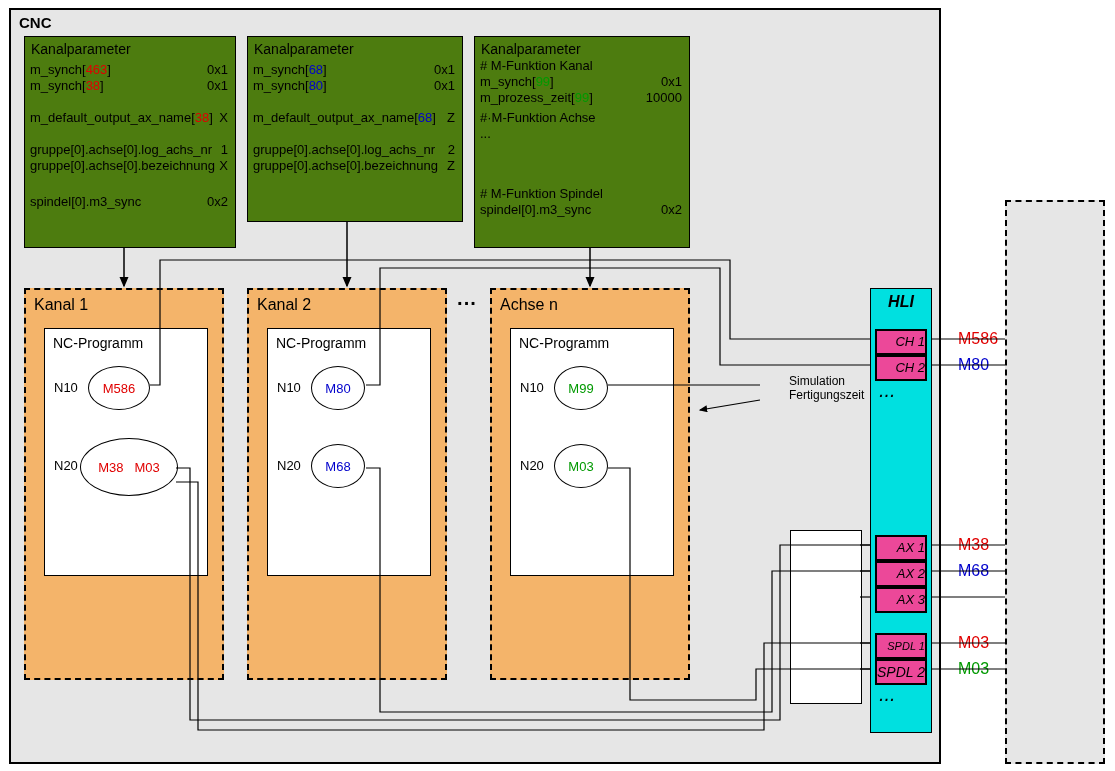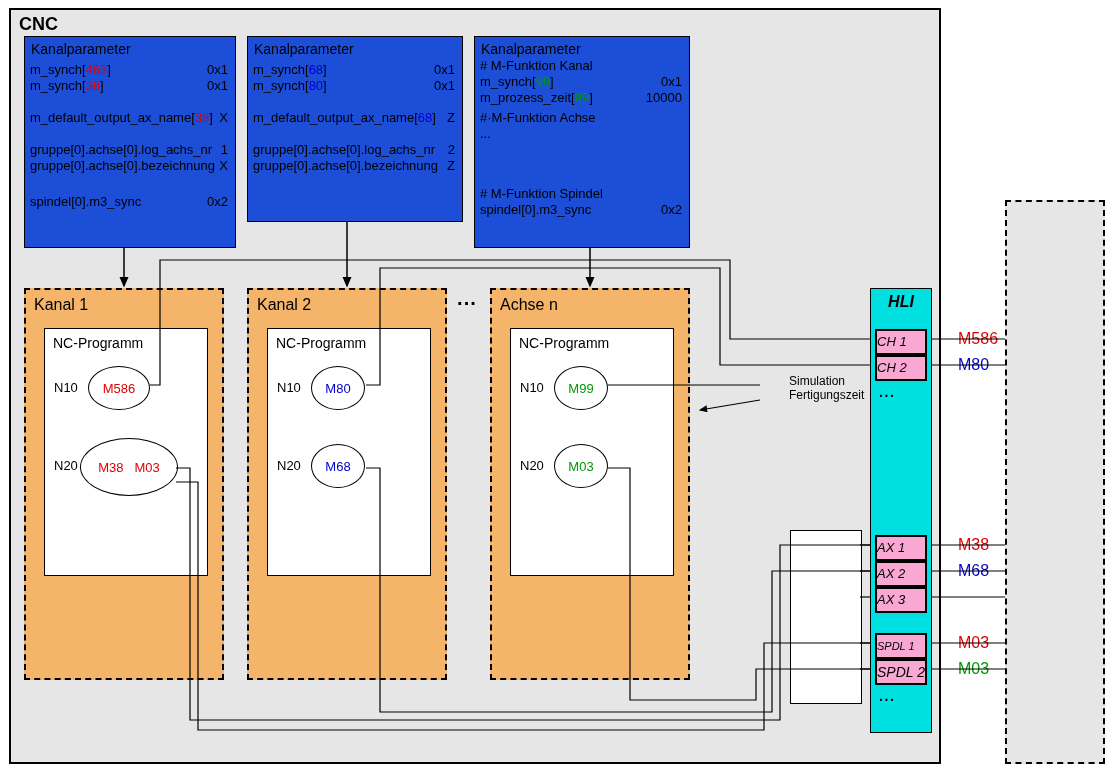--- a/index.html
+++ b/index.html
@@ -20,24 +20,24 @@
     box-sizing: border-box;
   }
   .cnc-frame {
     border: 2px solid #000;
     background: #e6e6e6;
   }
   .cnc-title {
     position: absolute;
     top: 4px; left: 8px;
     font-weight: bold;
-    font-size: 18px;
+    font-size: 15px;
   }
   .param-box {
-    background: #1d4ed8;
+    background: #4d7c0f;
     border: 1px solid #000;
   }
   .param-title {
     position: absolute;
     top: 4px; left: 6px;
     font-size: 14px;
   }
   .param-line {
     position: absolute;
     left: 6px;
@@ -86,23 +86,23 @@
   .hli-title {
     position: absolute;
     top: 4px; left: 0; right: 0;
     text-align: center;
     font-weight: bold;
     font-size: 16px;
   }
   .hli-cell {
     position: absolute;
     border: 2px solid #000;
-    background: #f9a8d4;
-    font-size: 13px;
-    text-align: left;
+    background: #ec4899;
+    font-size: 13px;
+    text-align: right;
     line-height: 22px;
     height: 22px;
     left: 4px; right: 4px;
   }
   .hli-dots {
     position: absolute;
     left: 8px;
     font-size: 20px;
     line-height: 6px;
   }

